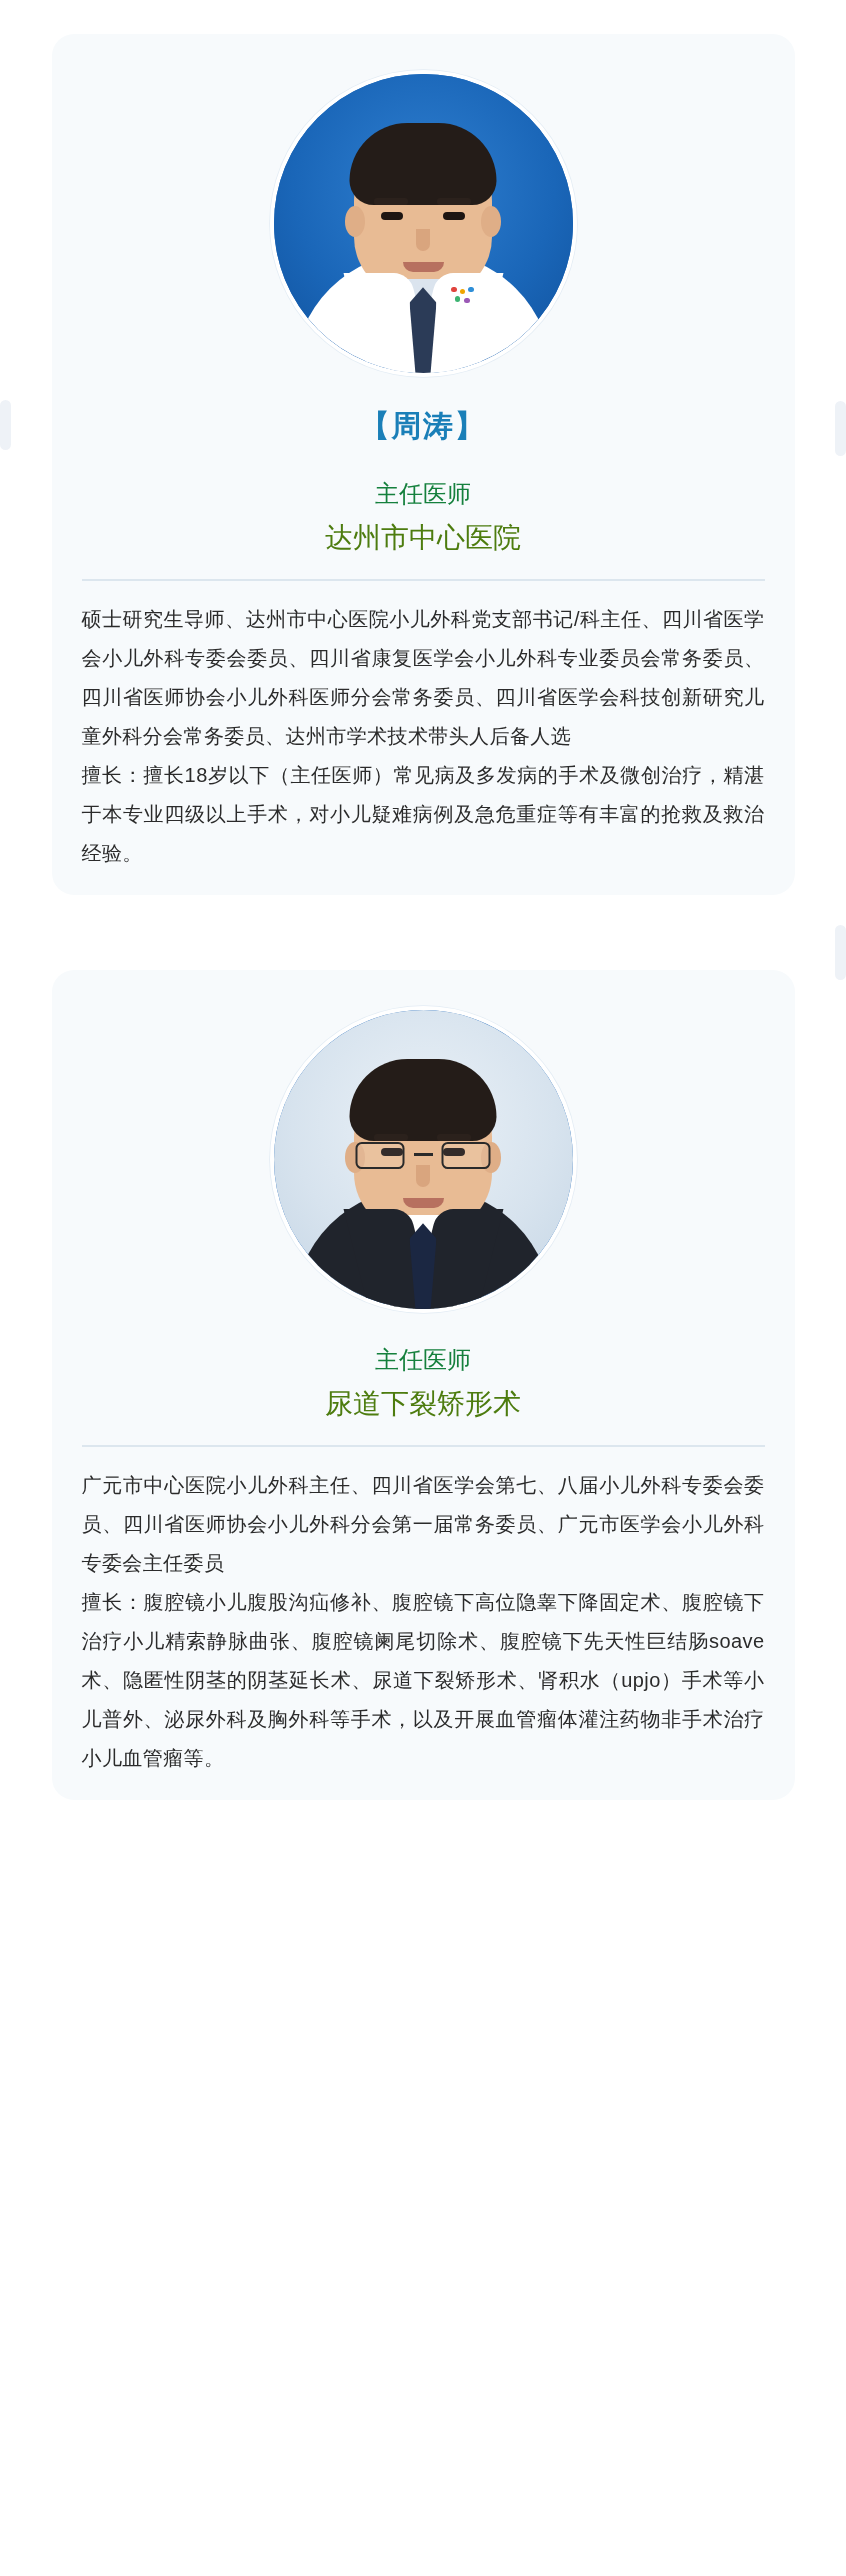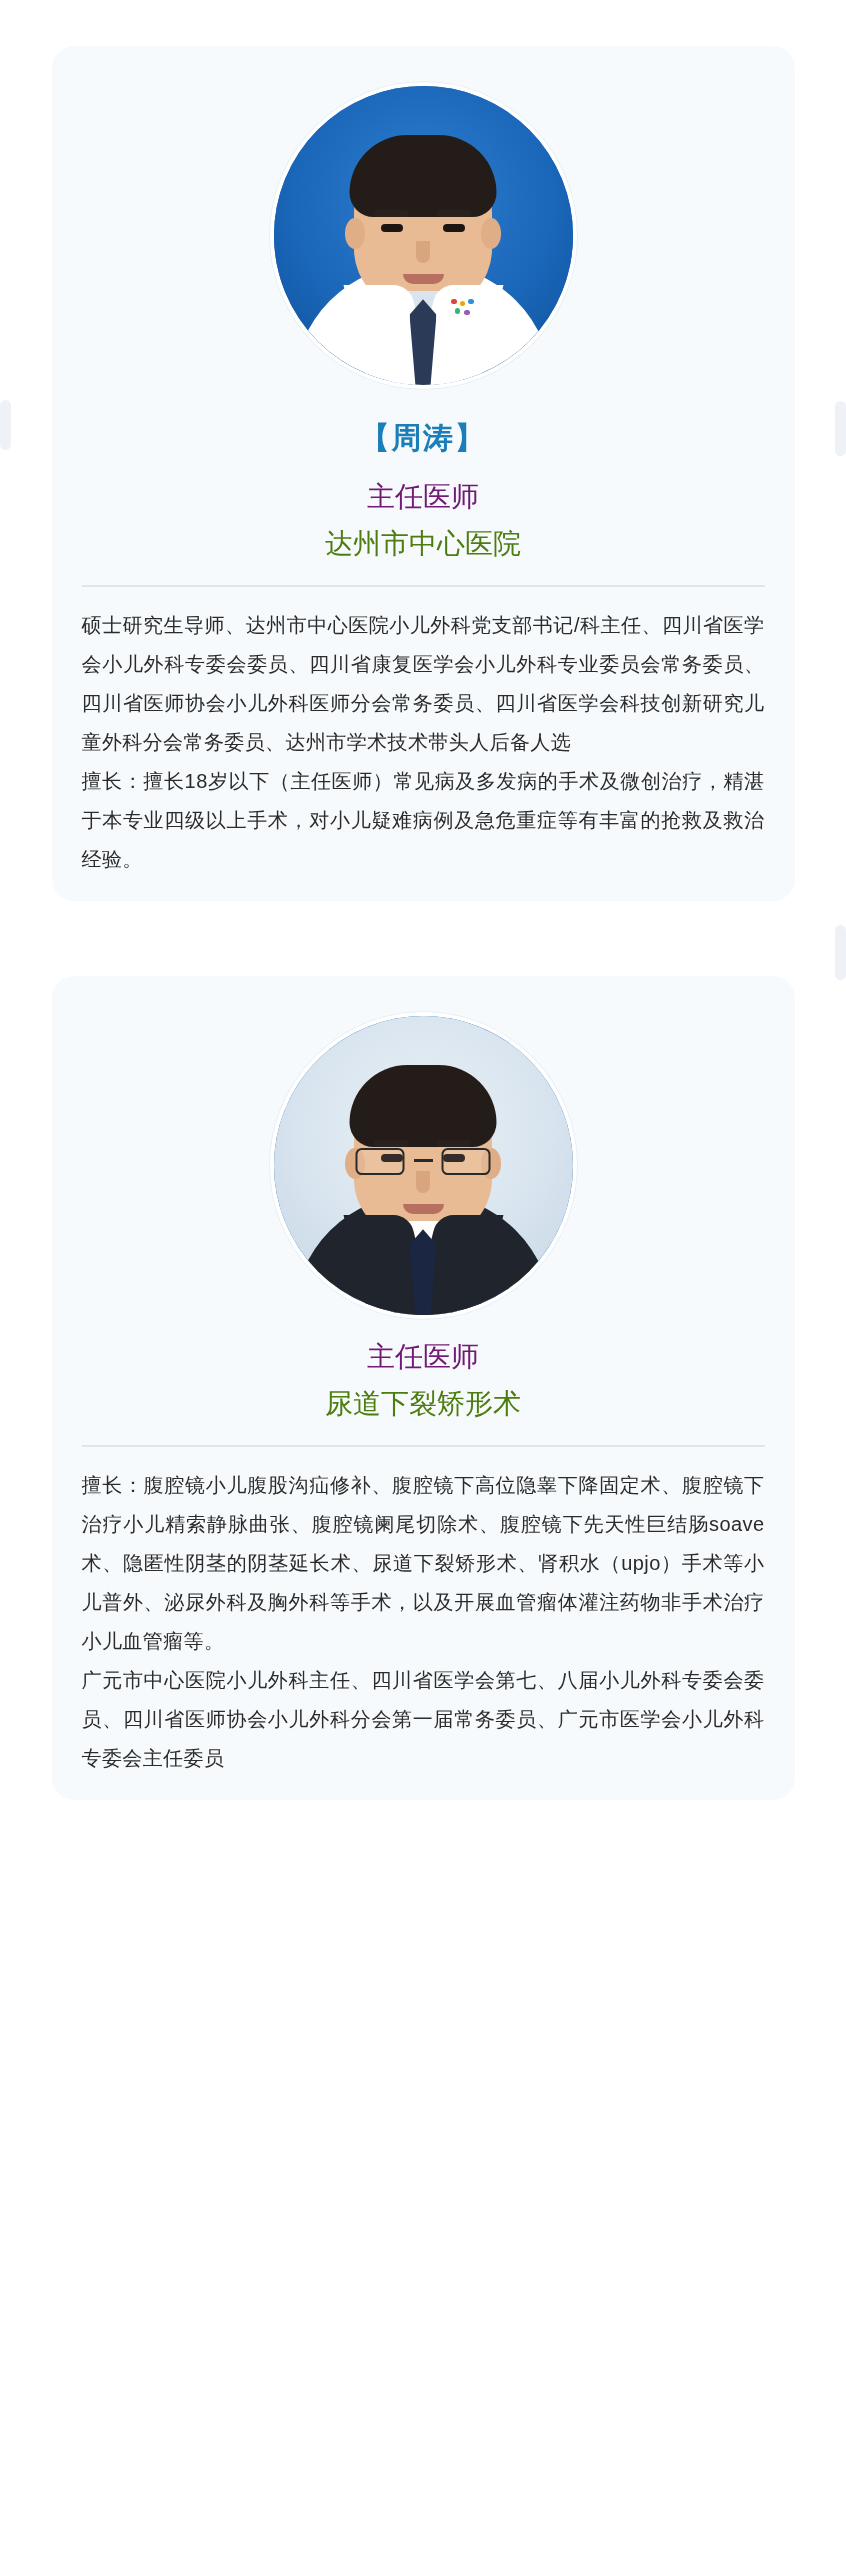--- a/index.html
+++ b/index.html
@@ -12,21 +12,21 @@
     width: 846px;
     min-height: 2576px;
     position: relative;
     overflow-x: hidden;
   }
 
   .page {
     width: 846px;
     min-height: 2576px;
     position: relative;
-    padding: 12px;
+    padding: 0;
     background: #ffffff;
   }
 
   
   .edge-left, .edge-right {
     position: absolute;
     top: 0;
     width: 12.5px;
     height: 100%;
     background: #ffffff;
@@ -262,24 +262,24 @@
     text-align: center;
     margin-top: 28px;
     font-size: 30px;
     line-height: 1.4;
     color: #1a7fb8;
     letter-spacing: 1.6px;
     font-weight: 600;
   }
   .title-row {
     text-align: center;
-    margin-top: 17px;
-    font-size: 28px;
+    margin-top: 29px;
+    font-size: 24px;
     line-height: 1.5;
-    color: #701a75;
+    color: #15803d;
   }
   .hospital-row {
     text-align: center;
     margin-top: 4.7px;
     font-size: 28px;
     line-height: 1.5;
     color: #4d7c0f;
   }
 
   .divider {
@@ -396,20 +396,20 @@
         </div>
       </div>
     </div>
 
     <div class="title-row">主任医师</div>
     <div class="hospital-row">尿道下裂矫形术</div>
 
     <div class="divider"></div>
 
     <div class="bio">
+      <p>广元市中心医院小儿外科主任、四川省医学会第七、八届小儿外科专委会委员、四川省医师协会小儿外科分会第一届常务委员、广元市医学会小儿外科专委会主任委员</p>
       <p>擅长：腹腔镜小儿腹股沟疝修补、腹腔镜下高位隐睾下降固定术、腹腔镜下治疗小儿精索静脉曲张、腹腔镜阑尾切除术、腹腔镜下先天性巨结肠soave术、隐匿性阴茎的阴茎延长术、尿道下裂矫形术、肾积水（upjo）手术等小儿普外、泌尿外科及胸外科等手术，以及开展血管瘤体灌注药物非手术治疗小儿血管瘤等。</p>
-      <p>广元市中心医院小儿外科主任、四川省医学会第七、八届小儿外科专委会委员、四川省医师协会小儿外科分会第一届常务委员、广元市医学会小儿外科专委会主任委员</p>
     </div>
   </div>
 
   <div class="gap-sm"></div>
 </div>
 
 
 </body></html>

